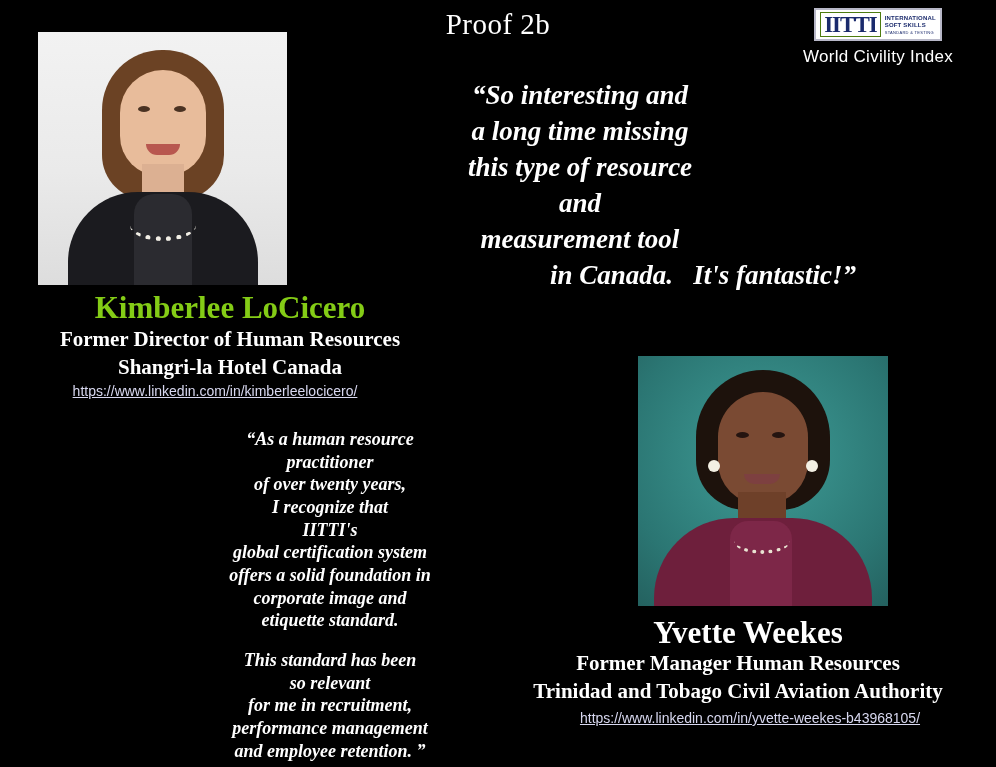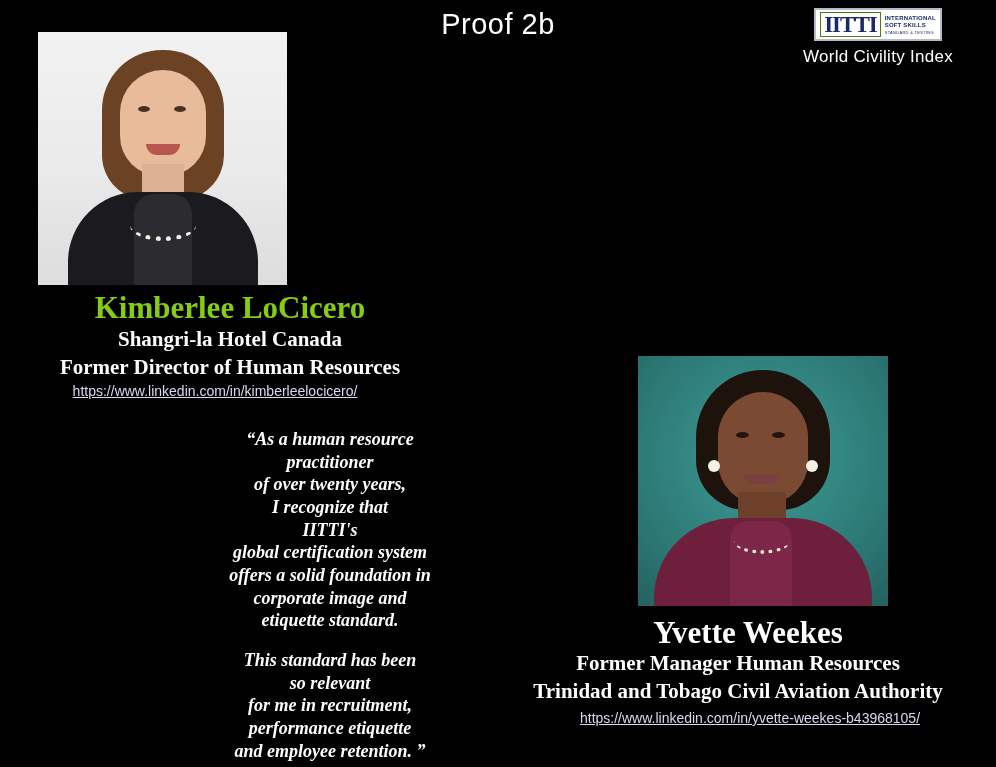--- a/index.html
+++ b/index.html
@@ -23,21 +23,21 @@
     overflow: hidden;
   }
 
   
   .slide-title {
     position: absolute;
     top: 8px;
     left: 0;
     width: 996px;
     text-align: center;
-    font-family: Liberation Sans, sans-serif;
+    font-family: Liberation Serif, serif;
     font-size: 29px;
     color: #ffffff;
     letter-spacing: 0.5px;
   }
 
   
   .logo-block {
     position: absolute;
     top: 8px;
     right: 18px;
@@ -353,43 +353,51 @@
     <div class="p1-face"></div>
     <div class="p1-eye" style="left:100px; top:74px;"></div>
     <div class="p1-eye" style="left:136px; top:74px;"></div>
     <div class="p1-mouth"></div>
     <div class="p1-neck"></div>
     <div class="p1-jacket"></div>
     <div class="p1-shirt"></div>
     <div class="p1-pearls"></div>
   </div>
 
+  <div class="quote-1">
+    <span class="ln">“So interesting and</span>
+    <span class="ln">a long time missing</span>
+    <span class="ln">this type of resource</span>
+    <span class="ln">and</span>
+    <span class="ln">measurement tool</span>
+    <span class="ln-last">in Canada.   It's fantastic!”</span>
+  </div>
 
   <div class="name-1">Kimberlee LoCicero</div>
   <div class="title-1">
+    <div>Former Director of Human Resources</div>
     <div>Shangri-la Hotel Canada</div>
-    <div>Former Director of Human Resources</div>
   </div>
   <div class="link-1">https://www.linkedin.com/in/kimberleelocicero/</div>
 
   <div class="quote-2">
     <span class="ln">“As a human resource</span>
     <span class="ln">practitioner</span>
     <span class="ln">of over twenty years,</span>
     <span class="ln">I recognize that</span>
     <span class="ln">IITTI's</span>
     <span class="ln">global certification system</span>
     <span class="ln">offers a solid foundation in</span>
     <span class="ln">corporate image and</span>
     <span class="ln">etiquette standard.</span>
     <span class="gap"></span>
     <span class="ln">This standard has been</span>
     <span class="ln">so relevant</span>
     <span class="ln">for me in recruitment,</span>
-    <span class="ln">performance etiquette</span>
+    <span class="ln">performance management</span>
     <span class="ln">and employee retention. ”</span>
   </div>
 
   <div class="photo" id="photo-yvette">
     <div class="p2-bg-l"></div>
     <div class="p2-hair"></div>
     <div class="p2-face"></div>
     <div class="p2-eye" style="left:98px; top:76px;"></div>
     <div class="p2-eye" style="left:134px; top:76px;"></div>
     <div class="p2-mouth"></div>

